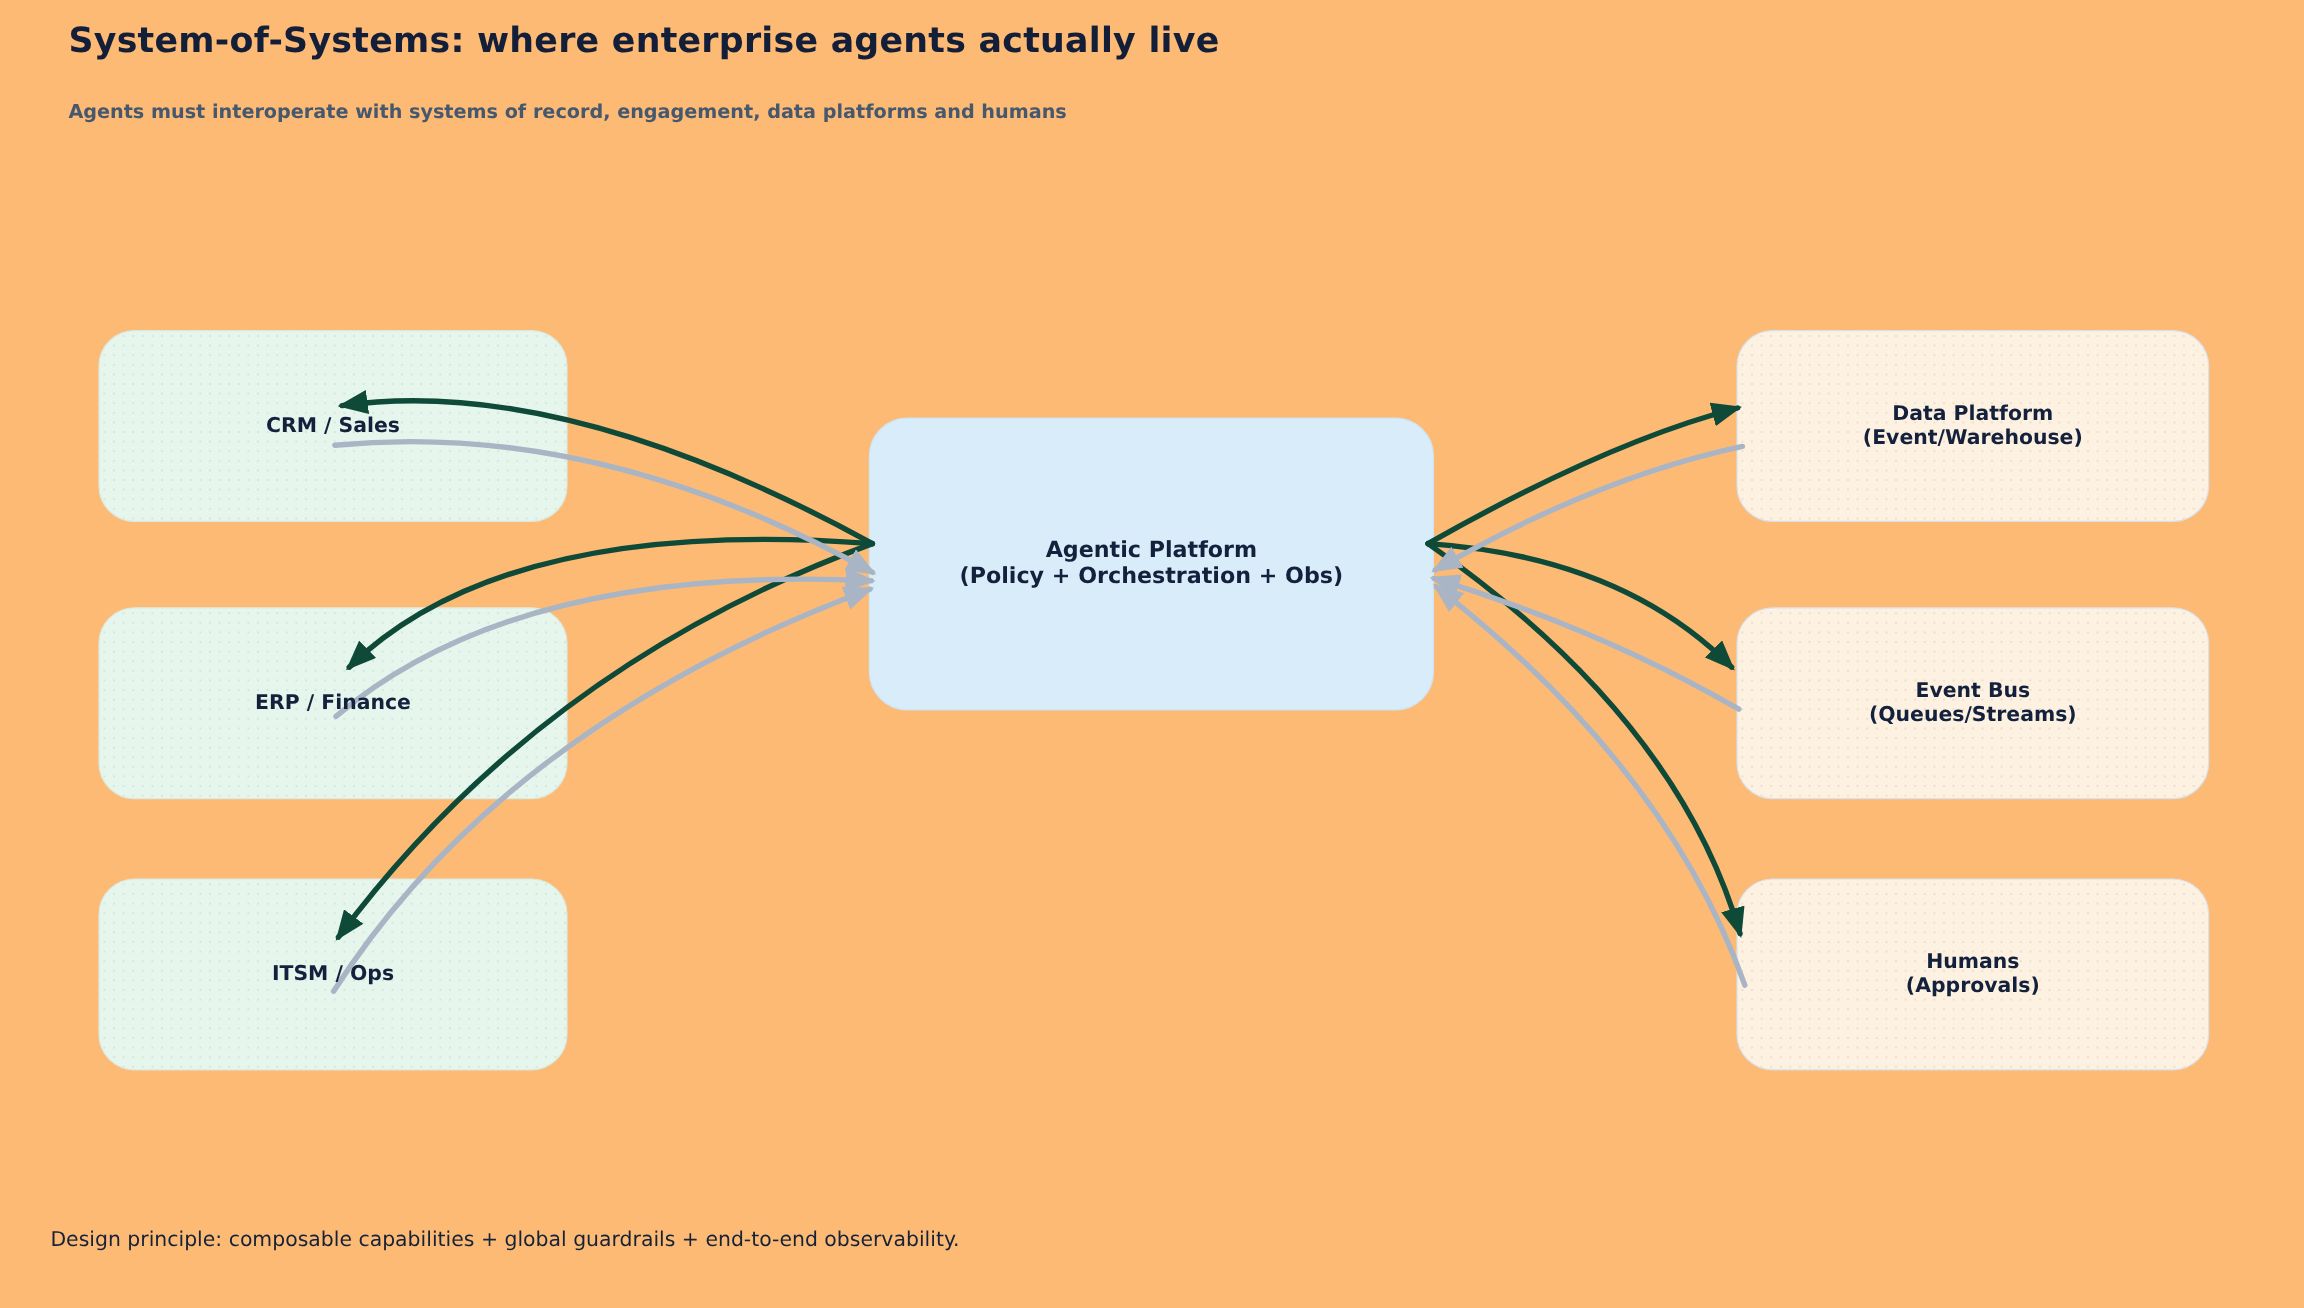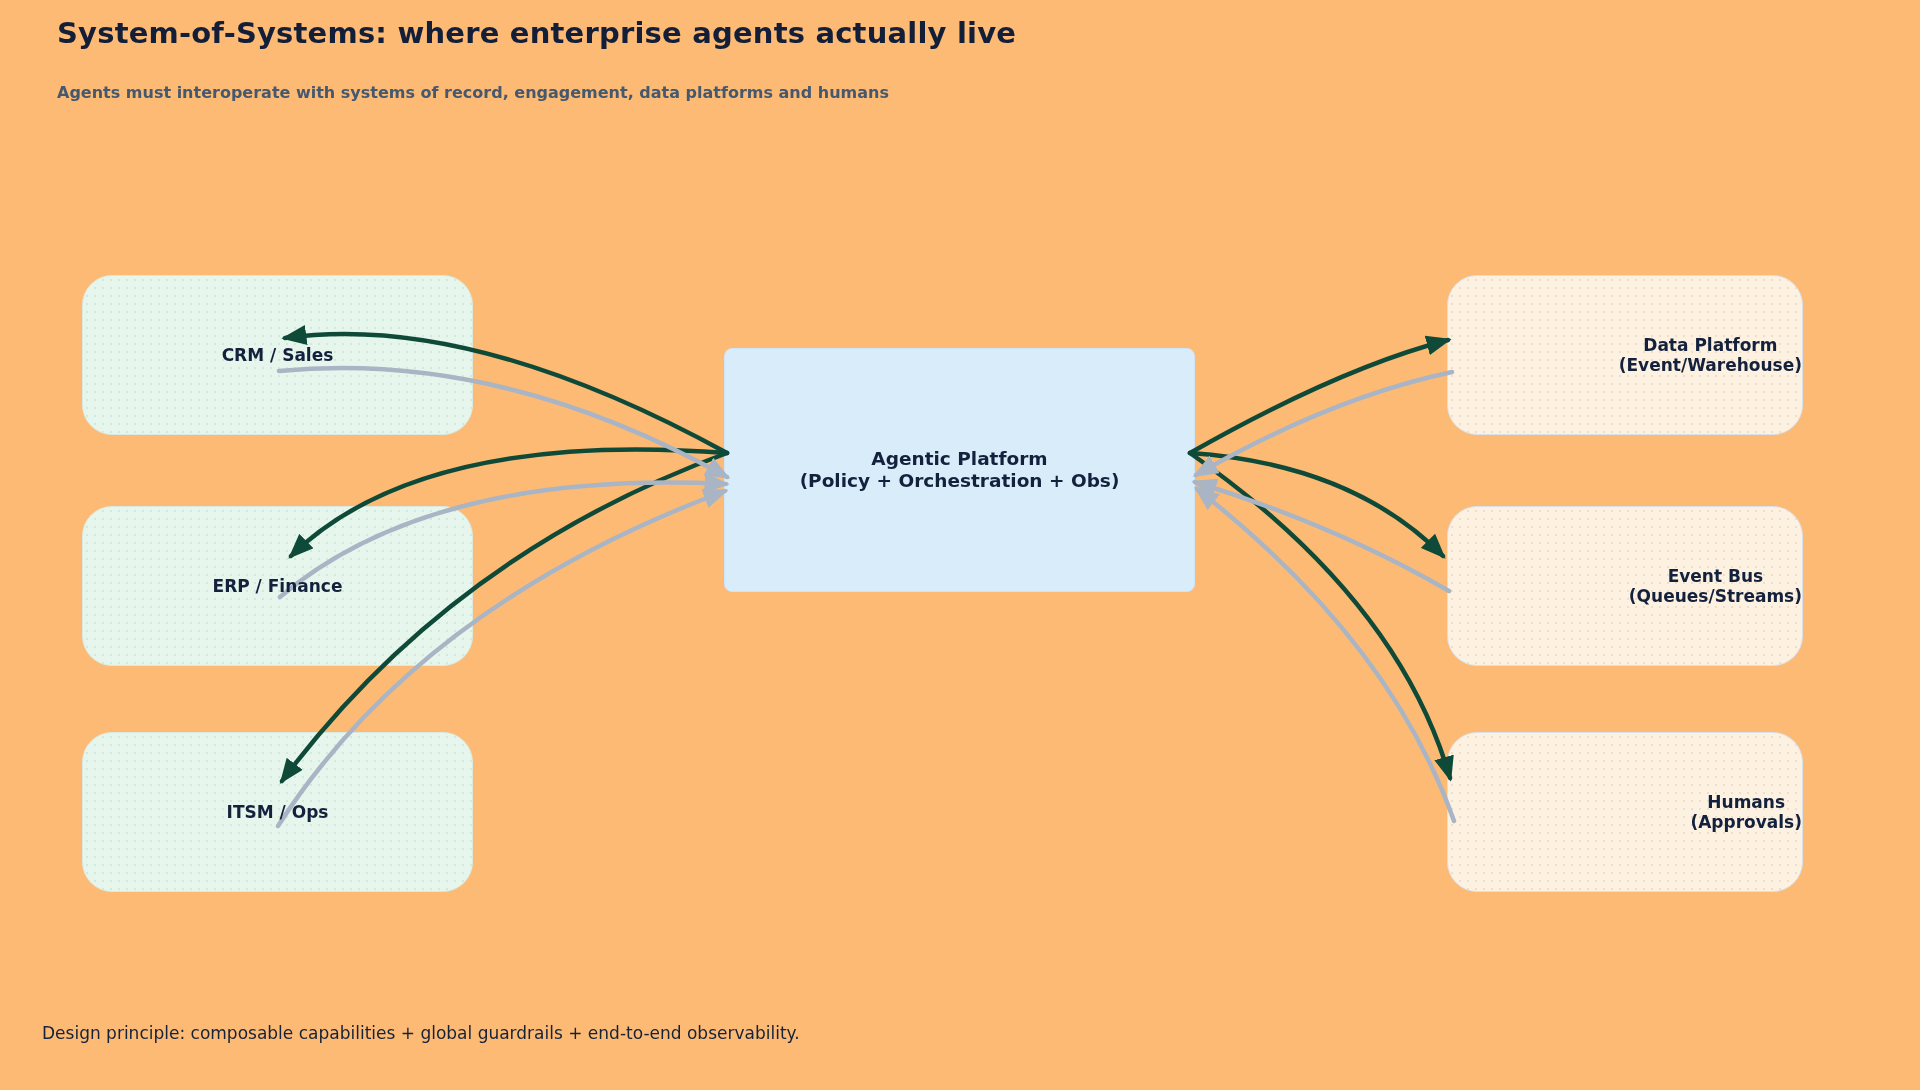--- a/index.html
+++ b/index.html
@@ -36,32 +36,31 @@
     font-size:17px;line-height:1.2;
   }
   .node-green{
     width:391px;height:160px;left:82px;
     background-color:#e6f6ed;
     background-image:radial-gradient(#cfe9da 1.1px, transparent 1.1px);
     background-size:8px 8px;
     border:1.5px solid #dbe9e0;
   }
   .node-peach{
-    width:356px;height:160px;left:1447px;
+    width:394px;height:160px;left:1447px;
     background-color:#fdf1e2;
     background-image:radial-gradient(#f0ddc6 1.1px, transparent 1.1px);
     background-size:8px 8px;
     border:1.5px solid #d8e1ec;
-    justify-content:flex-end;
   }
   .node-center{
     width:471px;height:244px;left:724px;top:348px;
     background-color:#d9ecfa;
     border:1.5px solid #cde5f7;
-    border-radius:8px;
+    border-radius:32px;
   }
   .node-center .lbl{font-size:18.5px;}
   .row1{top:275px;} .row2{top:506px;} .row3{top:732px;}
   svg.arrows{
     position:absolute;left:0;top:0;z-index:2;
     pointer-events:none;
   }
   svg.arrows path.edge{
     fill:none;
     stroke-width:4.5;

